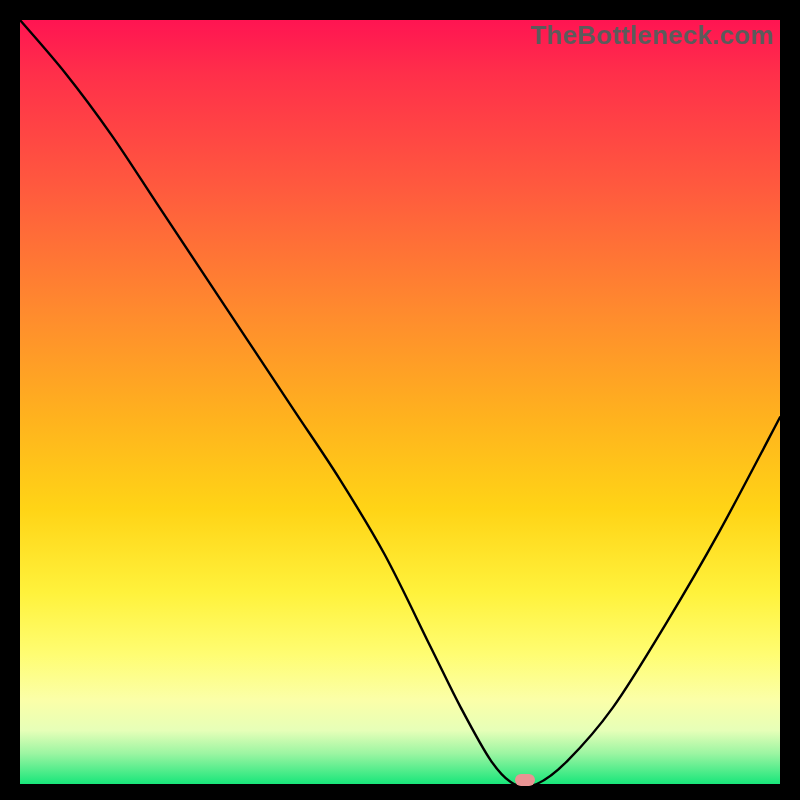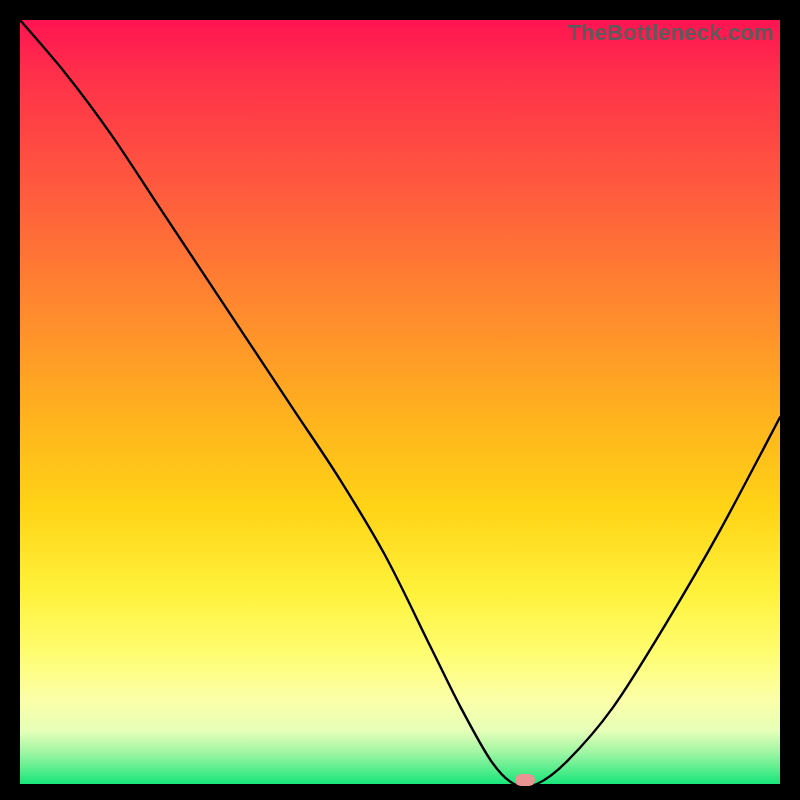--- a/index.html
+++ b/index.html
@@ -37,21 +37,21 @@
       #fbffa8 89%,
       #e6ffb8 93%,
       #9cf5a2 96%,
       #18e67a 100%
     );
   }
   .watermark {
     position: absolute;
     top: 0px;
     right: 6px;
-    font-size: 22px;
+    font-size: 26px;
     font-weight: 600;
     color: #5b5b5b;
     letter-spacing: 0.2px;
     user-select: none;
   }
   svg.curve {
     position: absolute;
     left: 0;
     top: 0;
     width: 760px;

